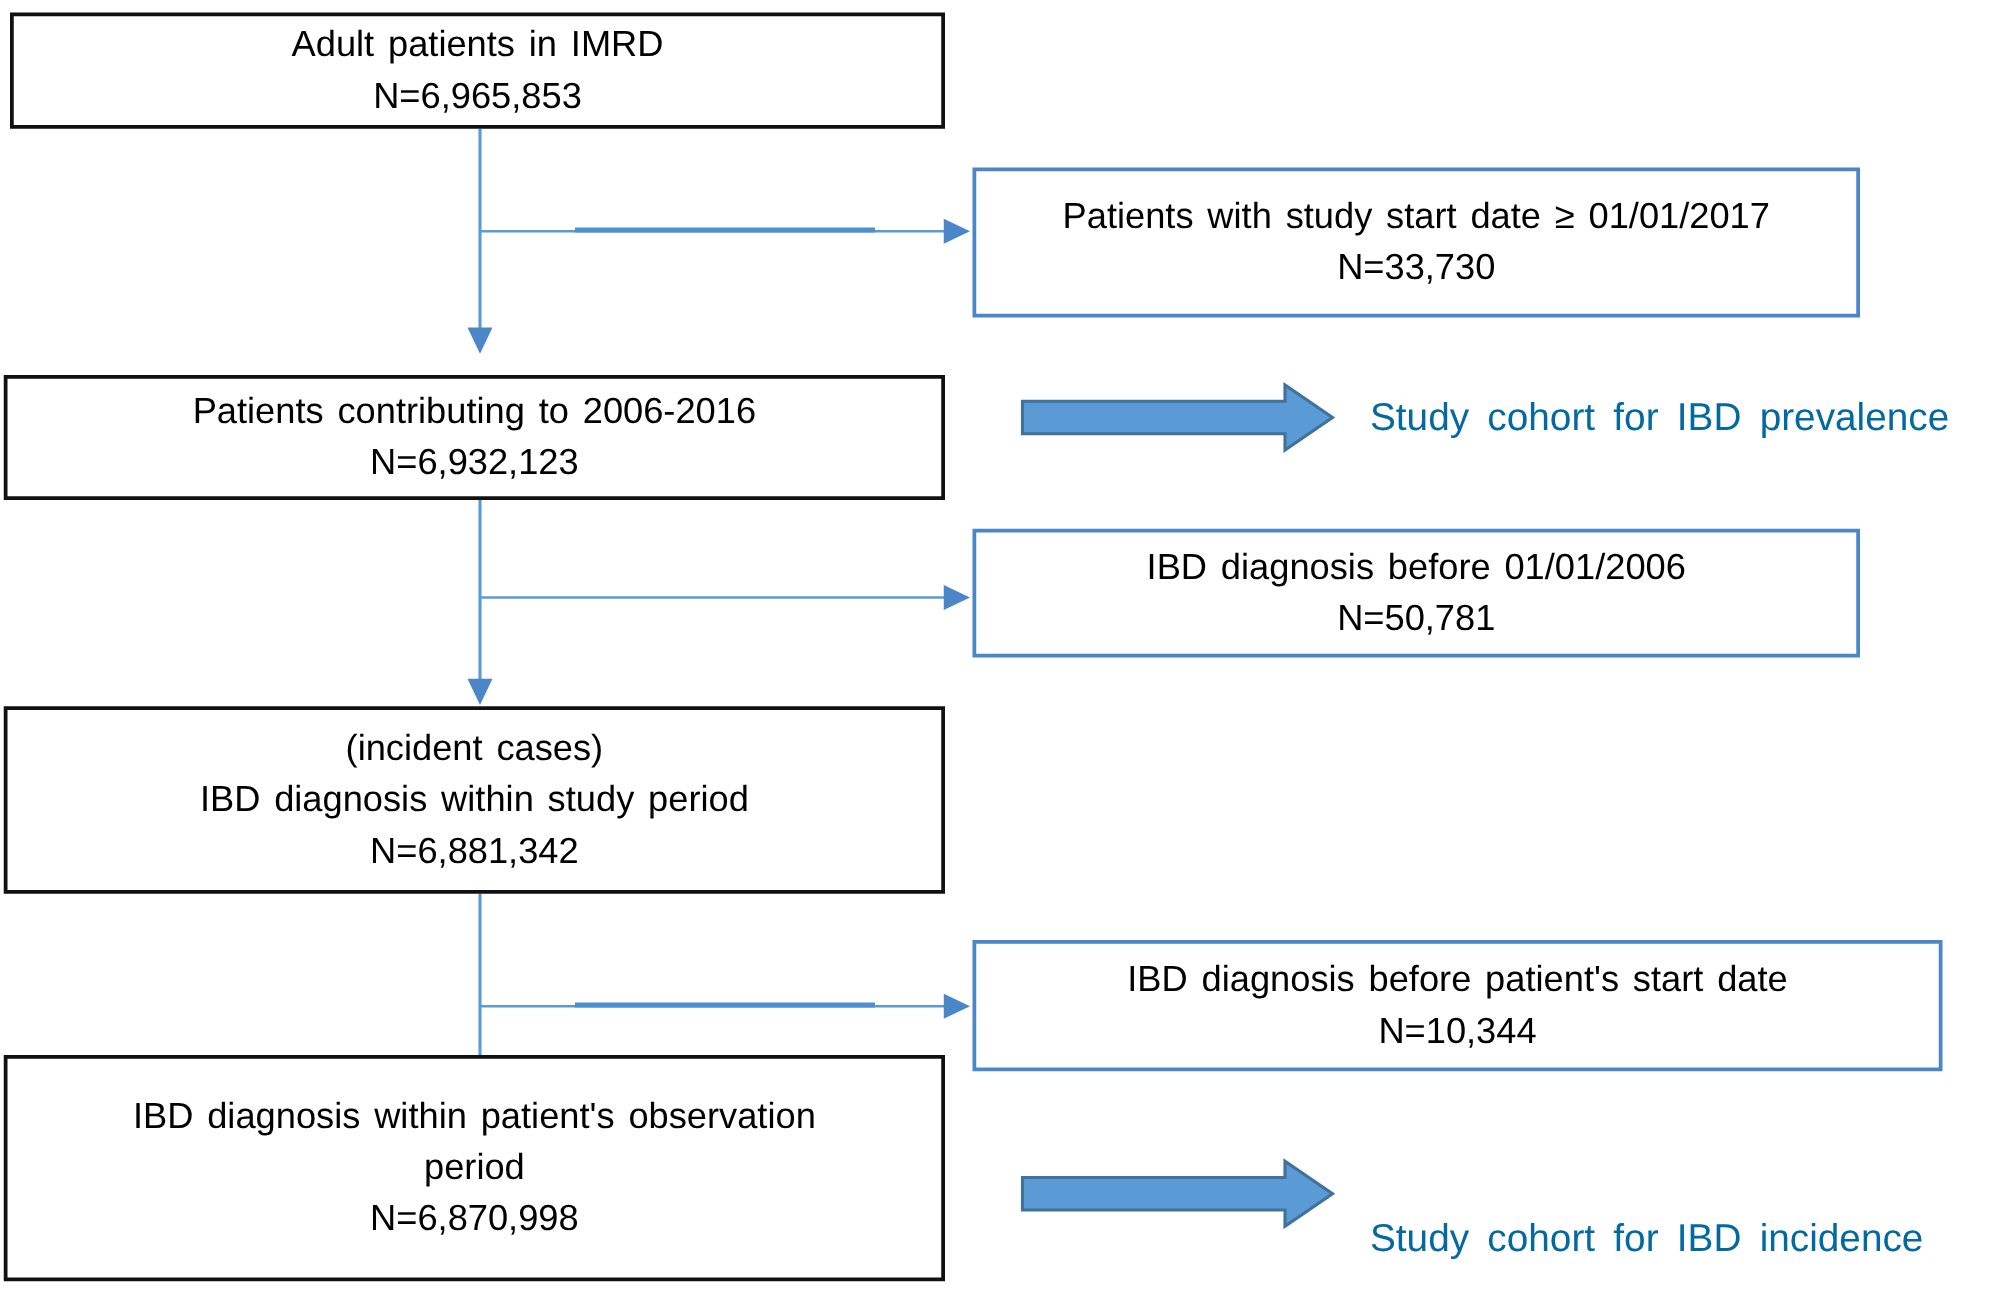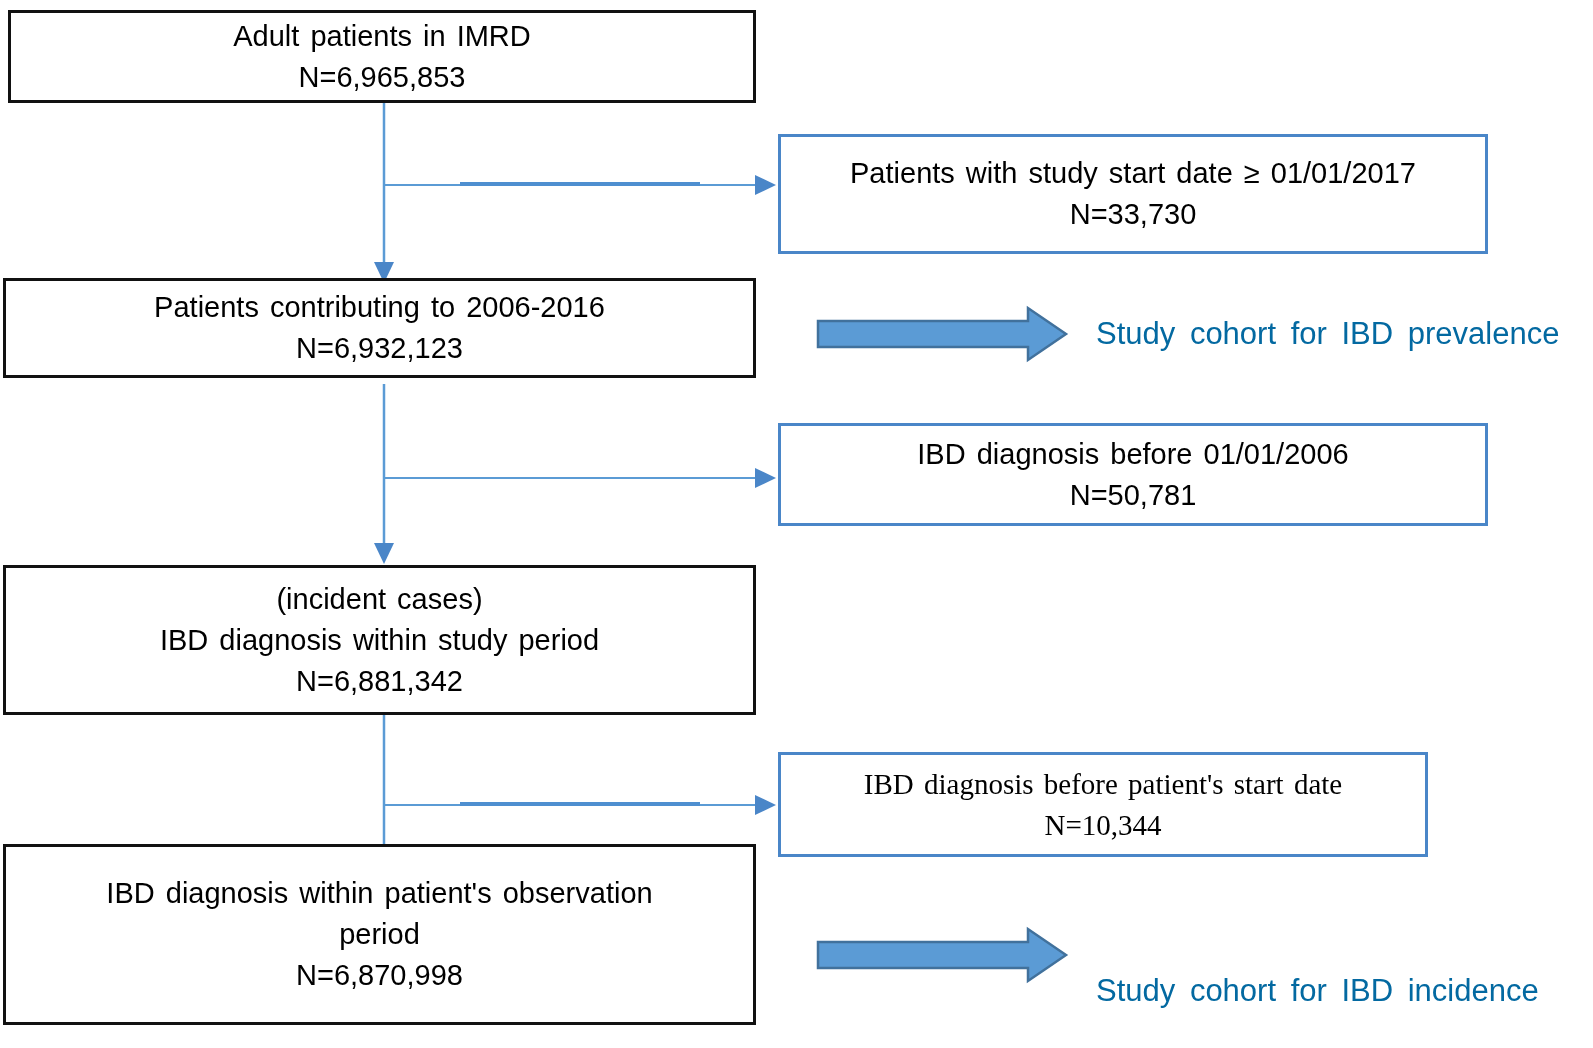--- a/index.html
+++ b/index.html
@@ -32,27 +32,27 @@
     text-align: center;
     color: #000000;
     font-size: 29px;
     line-height: 41px;
     word-spacing: 3px;
   }
   .mainbox { border: 3px solid #111111; }
   .exbox   { border: 3px solid #4a86c8; }
 
   .b1 { left: 8px;  top: 10px;  width: 748px; height: 93px; }
-  .b2 { left: 3px;  top: 278px; width: 753px; height: 100px; }
+  .b2 { left: 3px;  top: 300px; width: 753px; height: 100px; }
   .b3 { left: 3px;  top: 565px; width: 753px; height: 150px; }
   .b4 { left: 3px;  top: 844px; width: 753px; height: 181px; }
 
   .e1 { left: 778px; top: 134px; width: 710px; height: 120px; }
   .e2 { left: 778px; top: 423px; width: 710px; height: 103px; }
-  .e3 { left: 778px; top: 752px; width: 650px; height: 105px; font-family: Liberation Serif, serif; }
+  .e3 { left: 778px; top: 752px; width: 776px; height: 105px; }
 
   .cohort-label {
     position: absolute;
     left: 1096px;
     width: 497px;
     height: 44px;
     display: flex;
     align-items: center;
     color: #0369a1;
     font-size: 31px;

